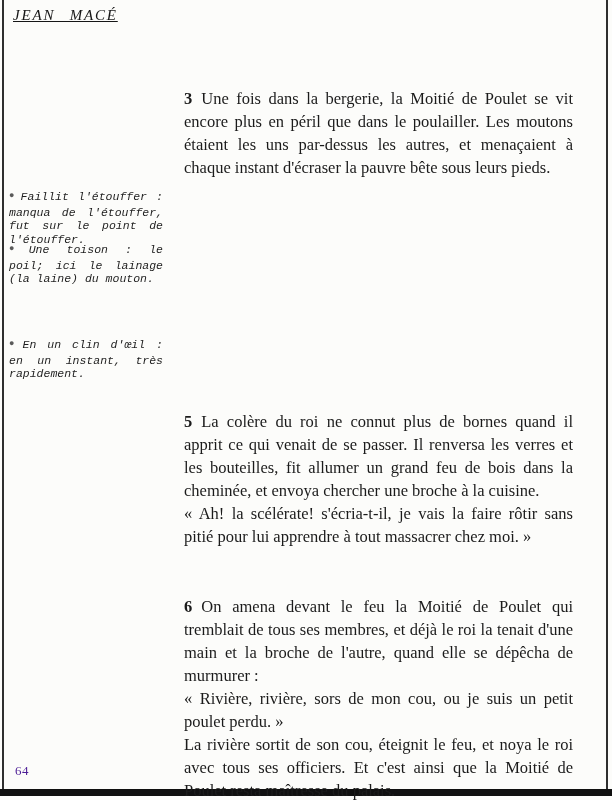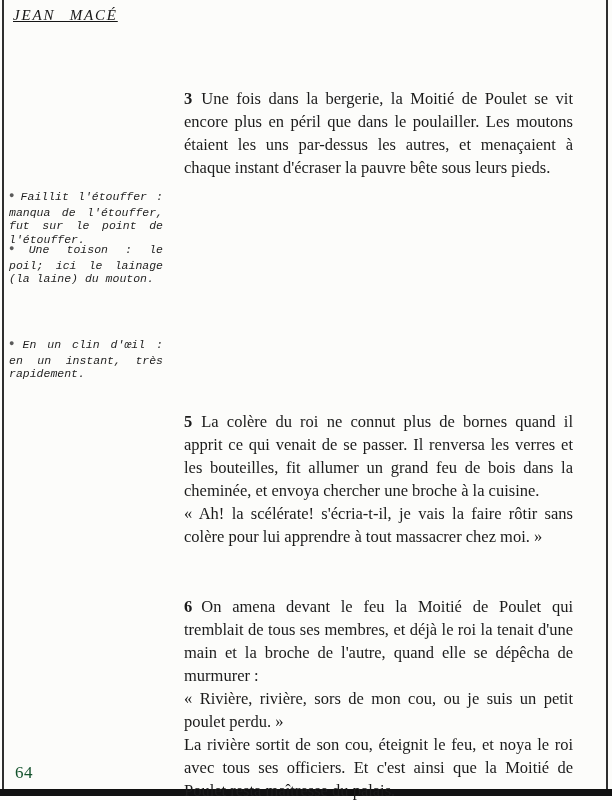--- a/index.html
+++ b/index.html
@@ -17,21 +17,21 @@
 
   .running-head {
     position:absolute; left:13px; top:7px;
     font-style:italic; font-size:15px;
     letter-spacing:1.8px; word-spacing:9px;
     color:#161616;
     text-decoration:underline;
   }
   .page-number {
     position:absolute; left:15px; top:763px;
-    font-size:17px; letter-spacing:0.5px; color:#14532d;
+    font-size:13px; letter-spacing:0.5px; color:#4c1d95;
   }
 
   .margin-note {
     position:absolute; left:9px; width:154px;
     font-style:italic; font-size:11.5px; line-height:13.5px;
     text-align:justify; color:#1e1e1e;font-family:Liberation Mono, monospace;
   }
   .note-marker {
     font-style:normal; font-size:9px; color:#5a5a5a;
     position:relative; top:-2px; margin-right:4px;
@@ -75,21 +75,21 @@
       <span class="pnum">3</span><span>Une fois dans la bergerie, la Moitié de Poulet se vit encore plus en péril que dans le poulailler. Les moutons étaient les uns par-dessus les autres, et menaçaient à chaque instant d'écraser la pauvre bête sous leurs pieds.</span>
     </div>
   </div>
 
 
   <div class="para" style="top:410px">
     <div class="pblock">
       <span class="pnum">5</span><span>La colère du roi ne connut plus de bornes quand il apprit ce qui venait de se passer. Il renversa les verres et les bouteilles, fit allumer un grand feu de bois dans la cheminée, et envoya chercher une broche à la cuisine.</span>
     </div>
     <div class="pblock">
-      <span>« Ah! la scélérate! s'écria-t-il, je vais la faire rôtir sans colère pour lui apprendre à tout massacrer chez moi. »</span>
+      <span>« Ah! la scélérate! s'écria-t-il, je vais la faire rôtir sans pitié pour lui apprendre à tout massacrer chez moi. »</span>
     </div>
   </div>
 
   <div class="para" style="top:595px">
     <div class="pblock">
       <span class="pnum">6</span><span>On amena devant le feu la Moitié de Poulet qui tremblait de tous ses membres, et déjà le roi la tenait d'une main et la broche de l'autre, quand elle se dépêcha de murmurer :</span>
     </div>
     <div class="pblock">
       <span>« Rivière, rivière, sors de mon cou, ou je suis un petit poulet perdu. »</span>
     </div>

